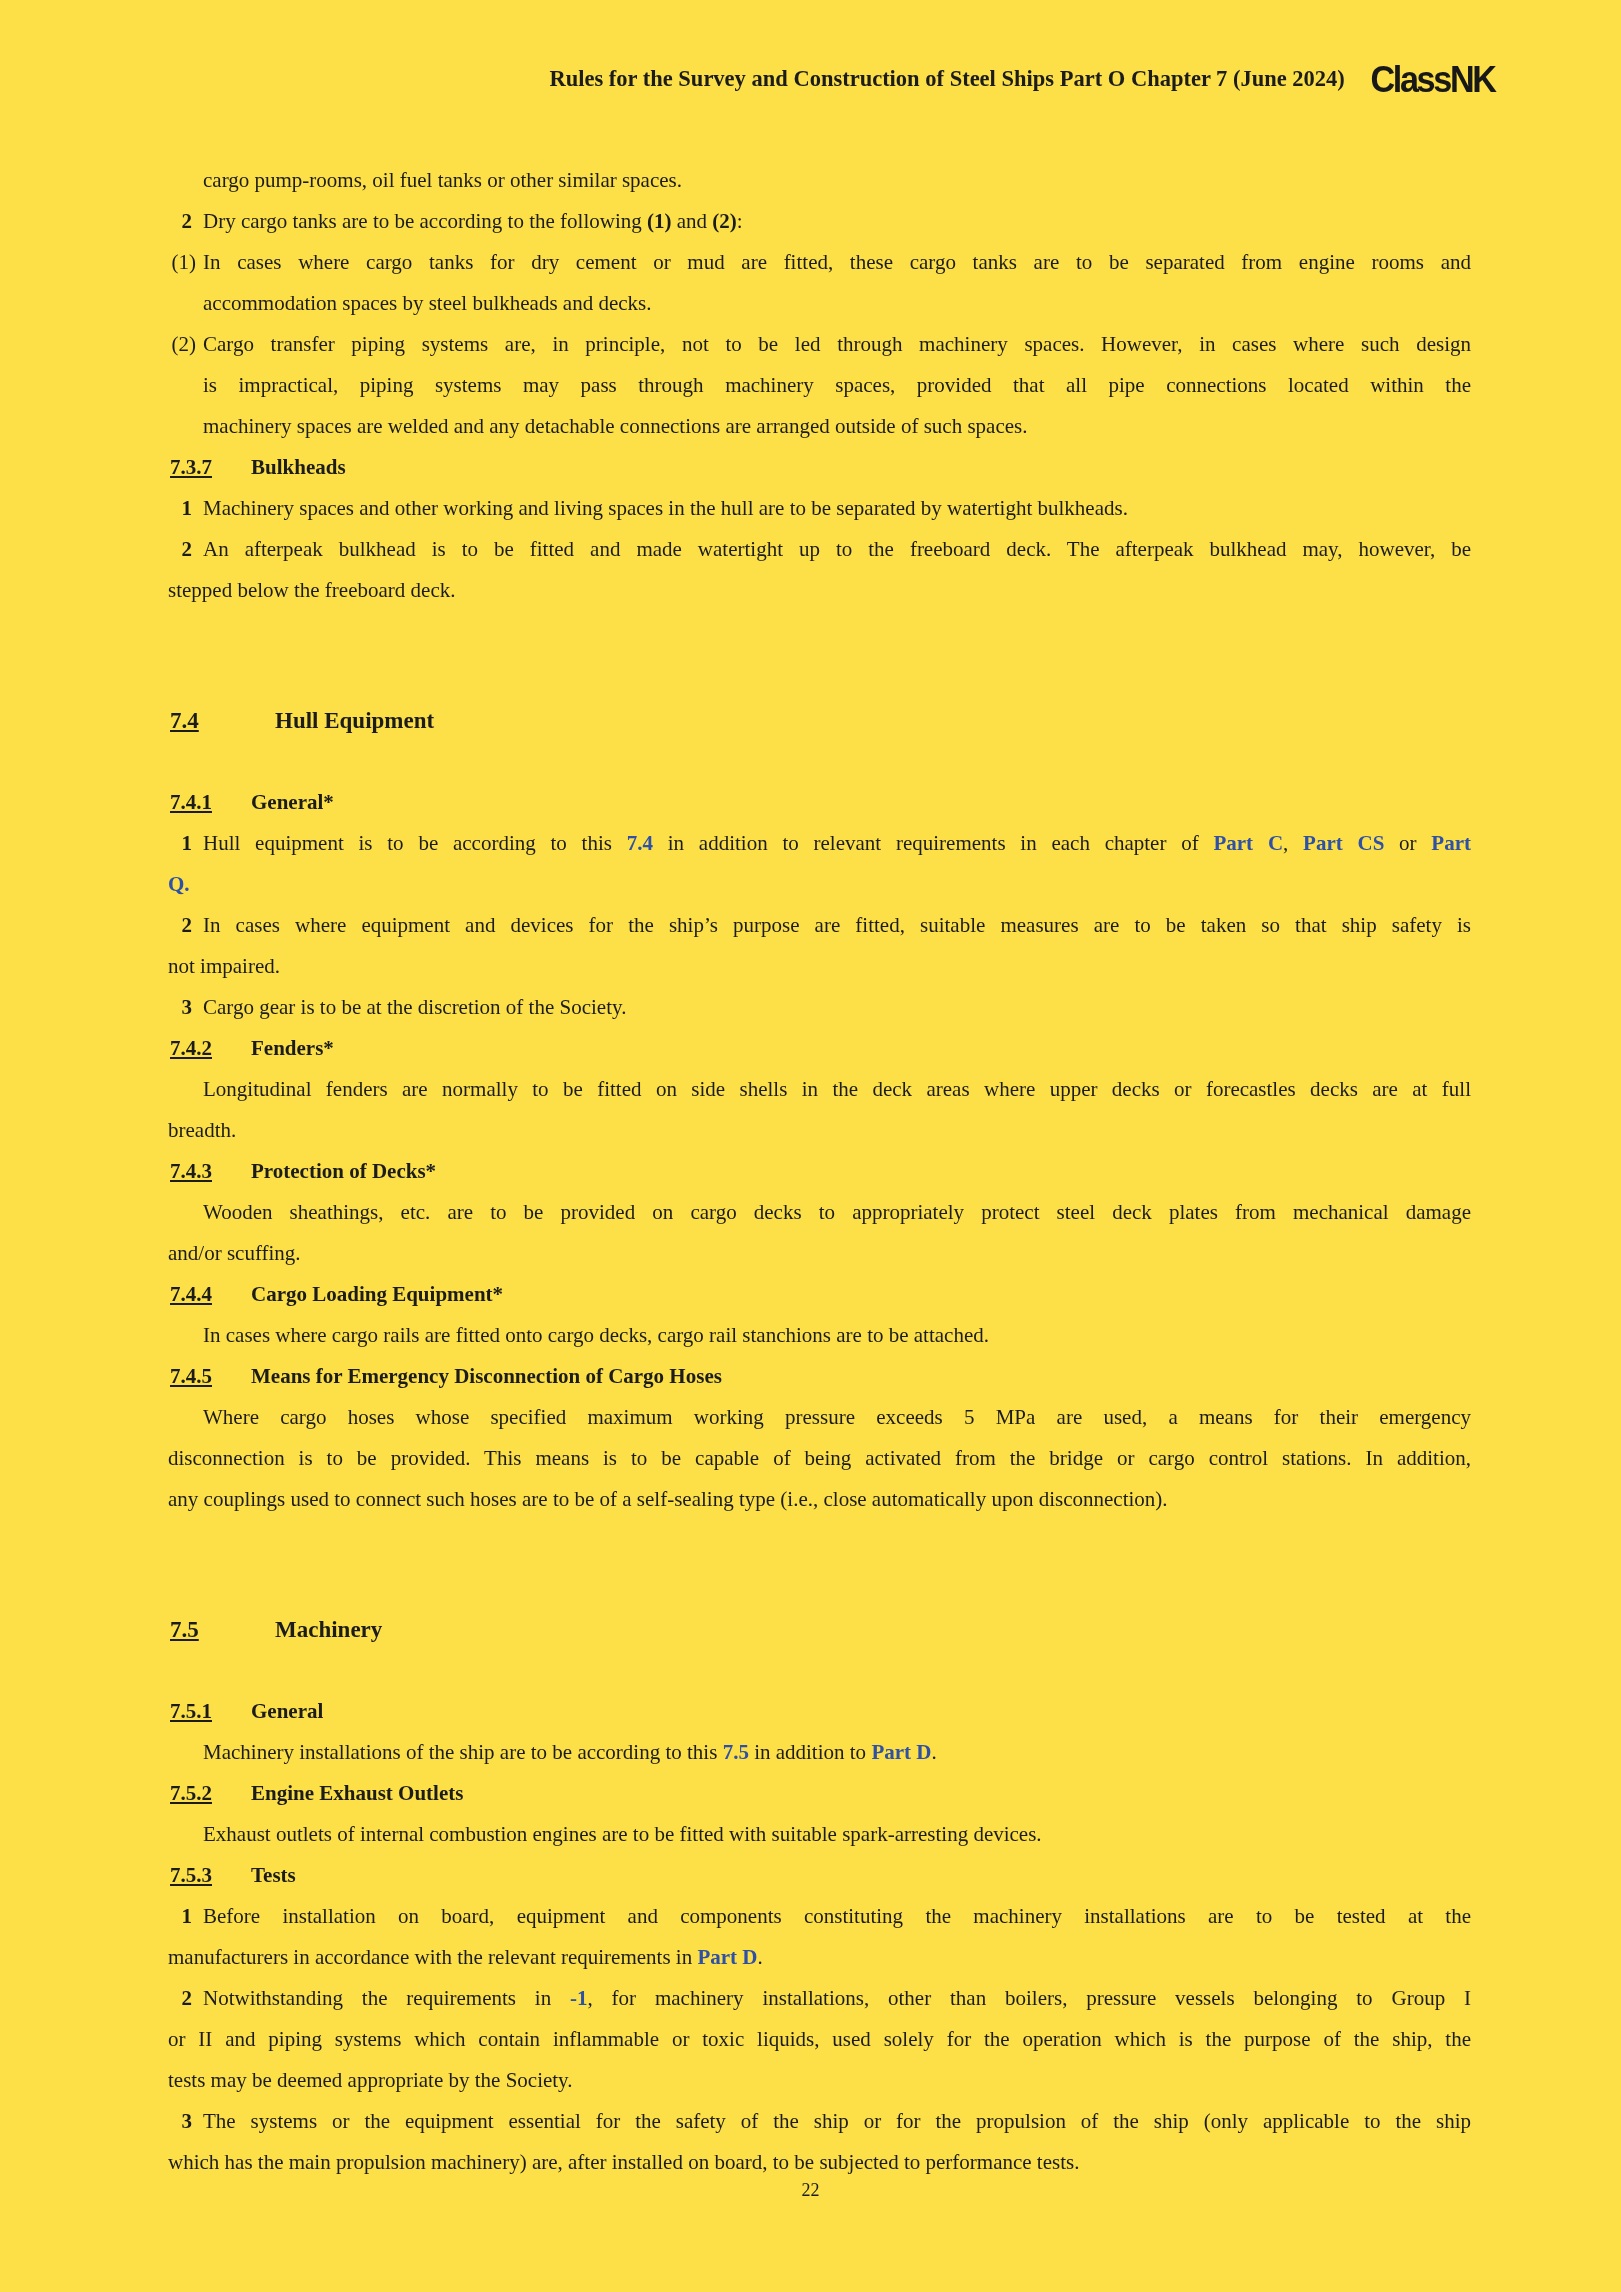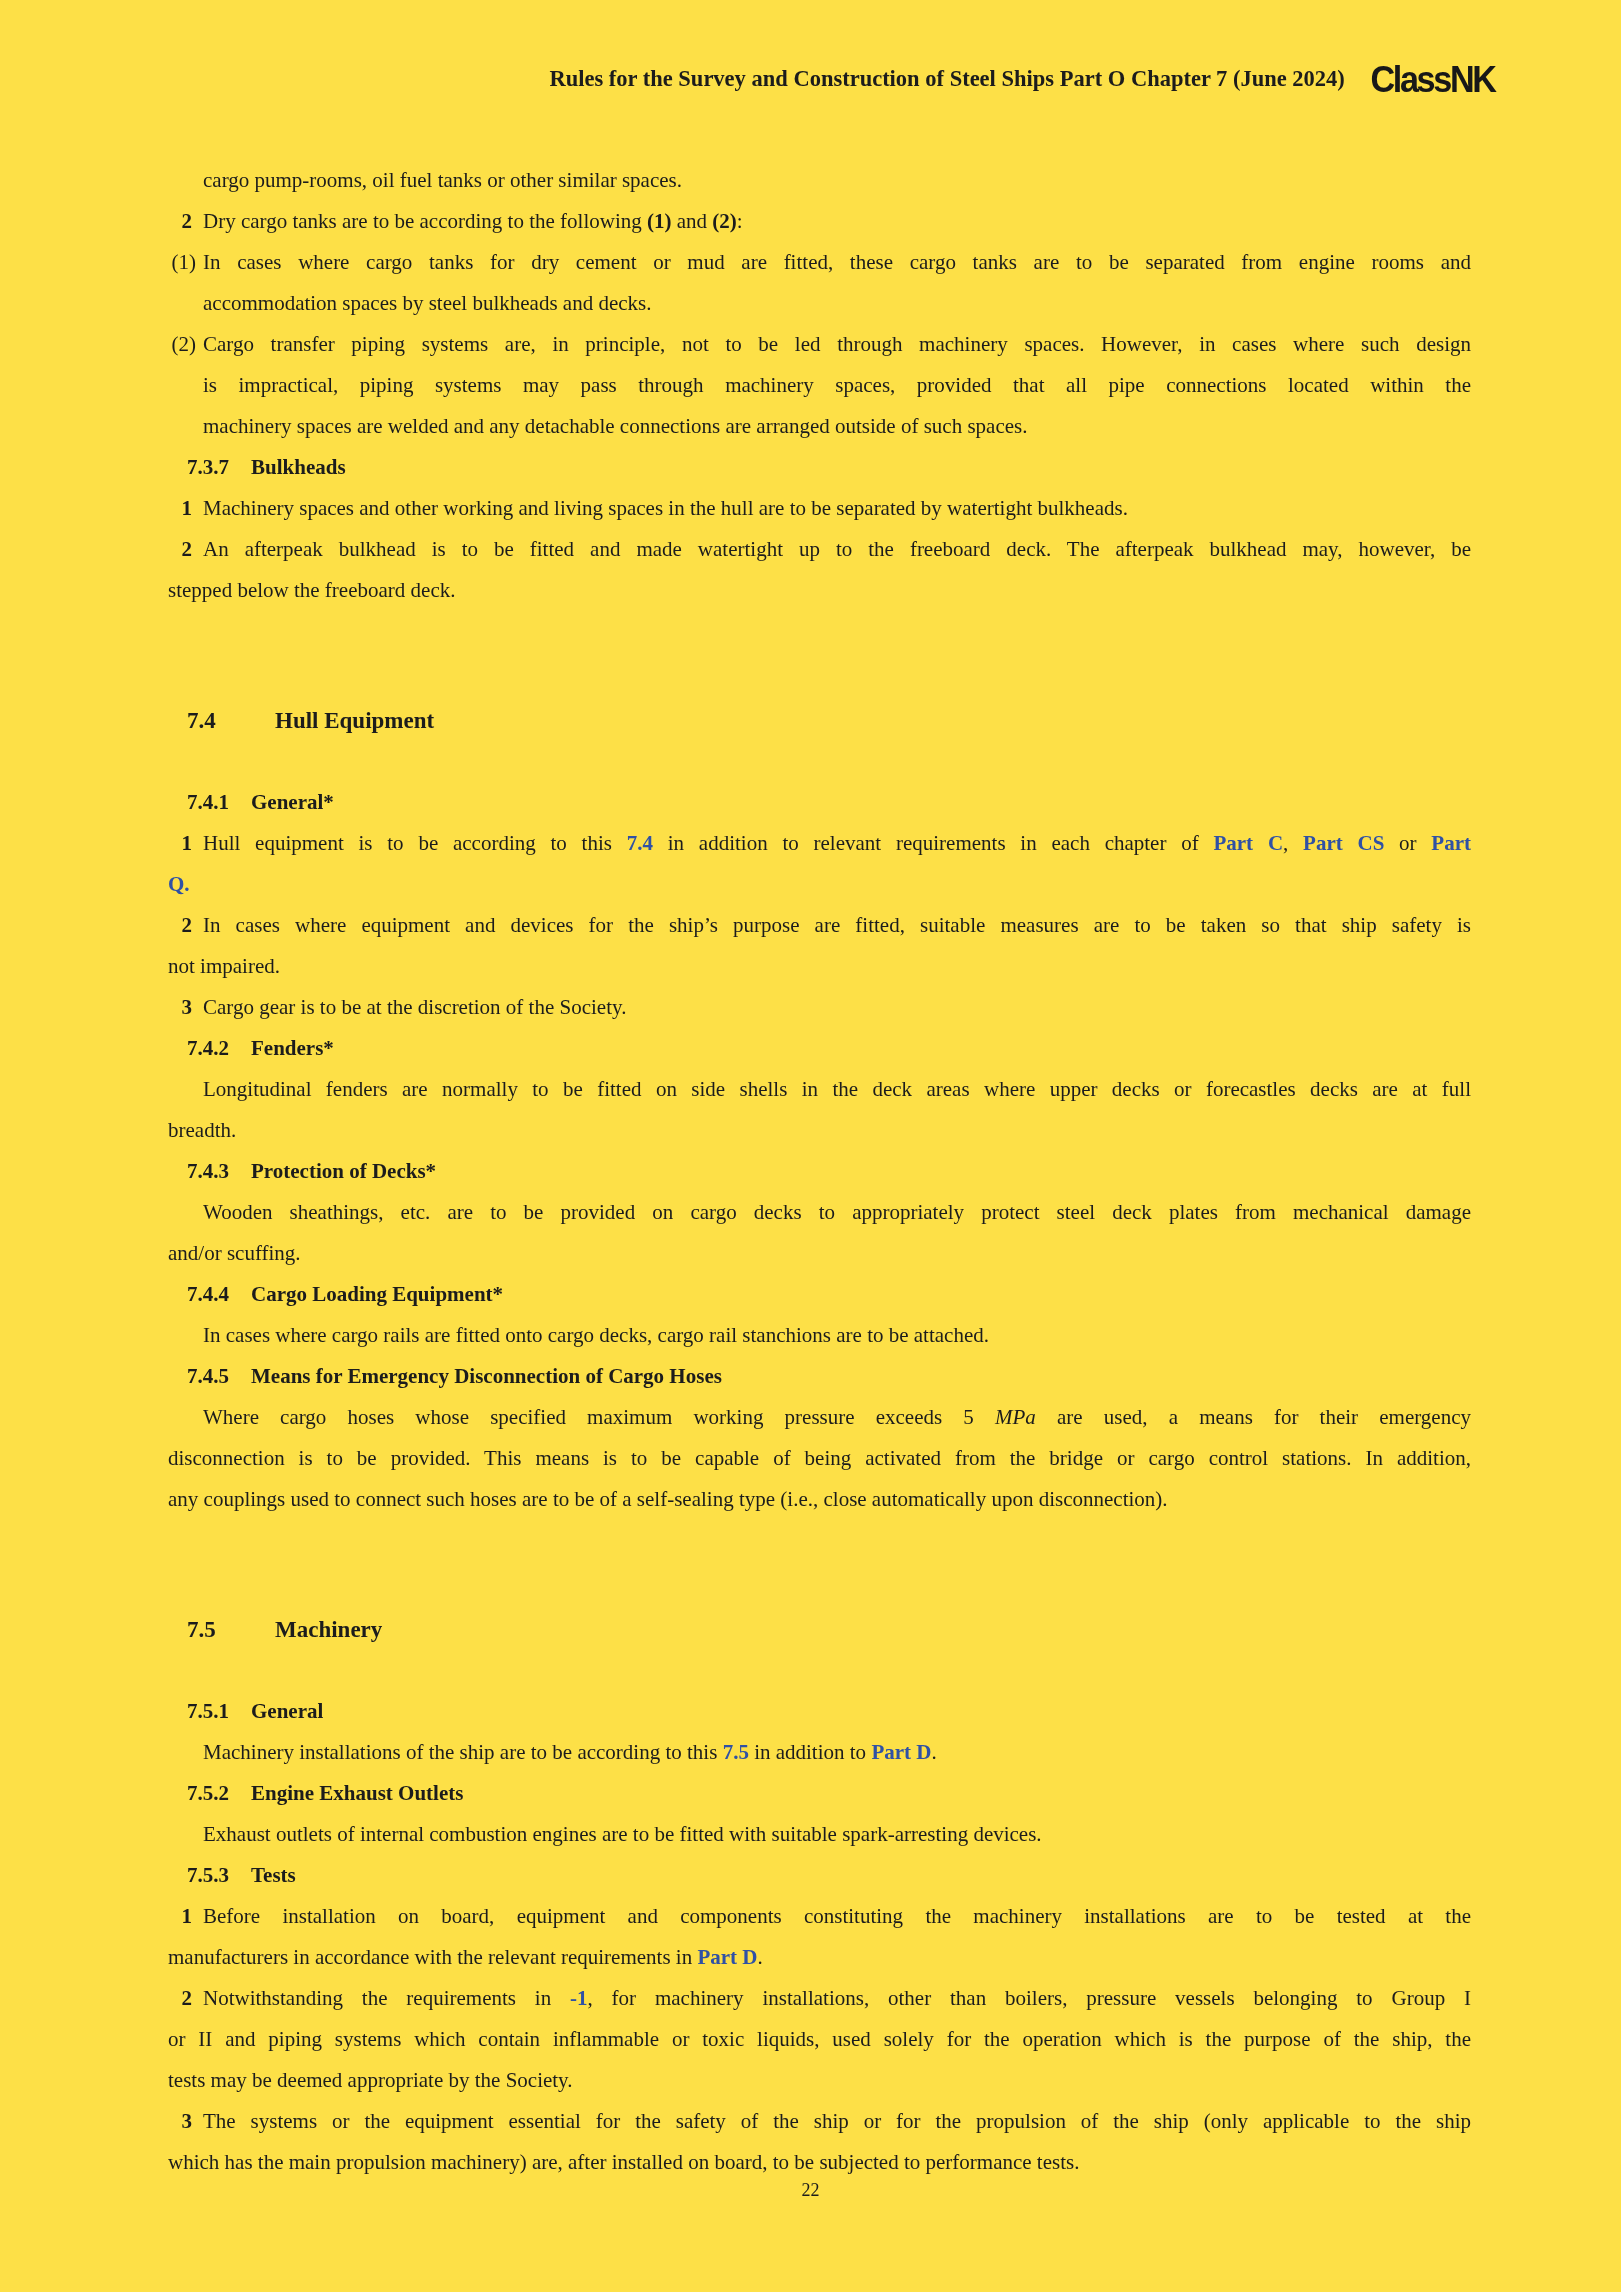--- a/index.html
+++ b/index.html
@@ -16,29 +16,29 @@
           font-size:36px; letter-spacing:-2.5px; transform:scaleX(0.95) scaleY(1.05);
           transform-origin:right center; color:#181818; white-space:nowrap; }
   
   .content { position:absolute; left:154px; top:160px; width:1317px; }
   .line { position:relative; height:41px; line-height:41px; font-size:21px; }
   .line.h2 { font-size:23px; font-weight:bold; }
   .line.h3 { font-size:21px; font-weight:bold; }
   .marker { position:absolute; top:0; }
   .num  > .marker { left:27.4px; font-weight:bold; }
   .label> .marker { left:17.6px; font-weight:normal; }
-  .h3   > .marker, .h2 > .marker { left:33px; font-weight:bold; }
+  .h3   > .marker, .h2 > .marker { left:16px; font-weight:bold;text-decoration:underline; }
   .txt { white-space:nowrap; }
   .just .txt { white-space:normal; text-align:justify; text-align-last:justify; }
   .ind-text  { margin-left:49px; }
   .ind-flush { margin-left:14px; }
   .h2 .txt { margin-left:121px;margin-top:48px; }
   .h3 .txt { margin-left:97px; }
   .st-b { font-weight:bold; }
-  .st-i { font-style:italic; }
+  .st-i { }
   .st-l { font-weight:bold; color:var(--link,#2f51a5); }
   
   .footer { position:absolute; top:2180px; left:0; width:100%; text-align:center;
             font-size:18px; }
 </style>
 </head>
 <body>
 
 <div class="page">
   <div class="header">

